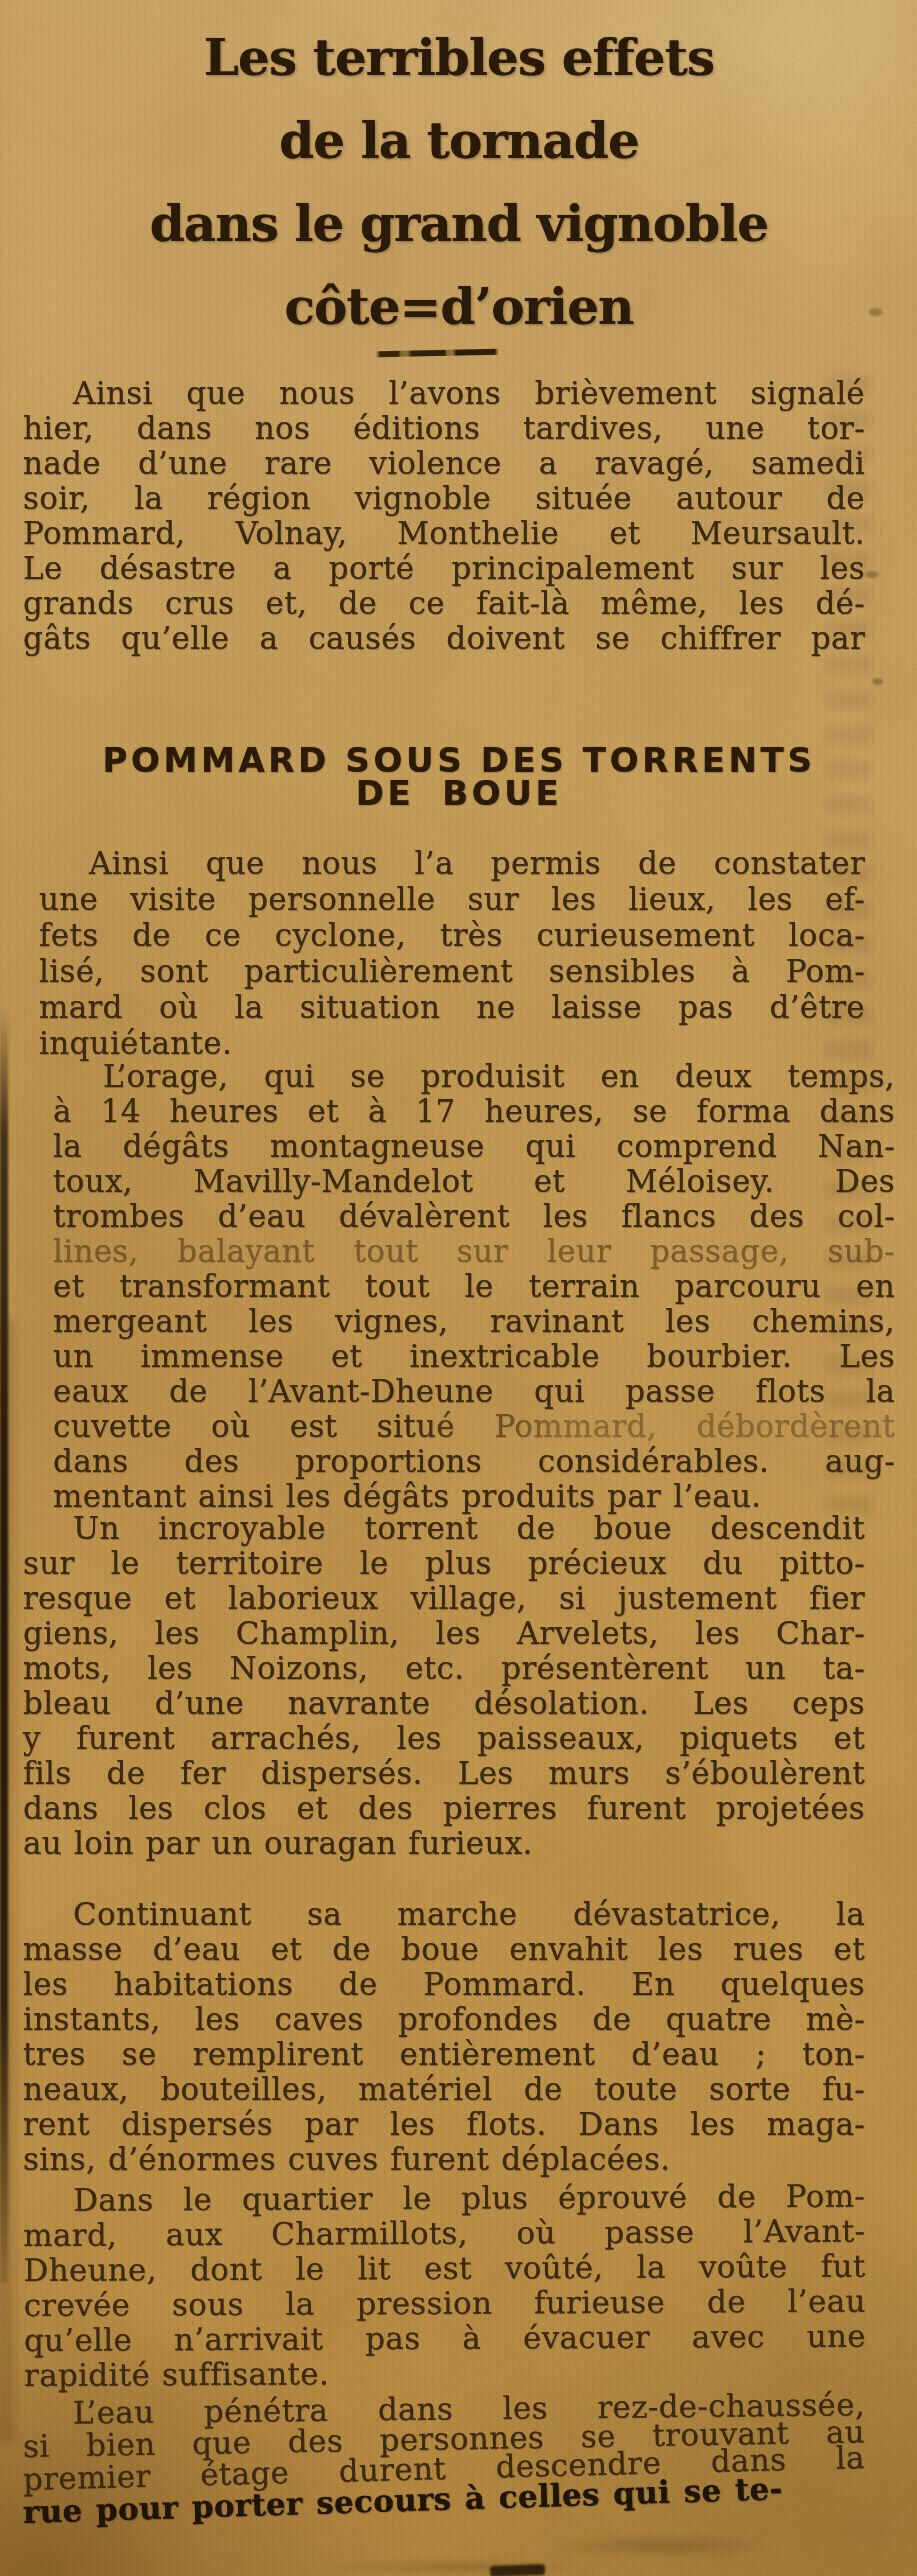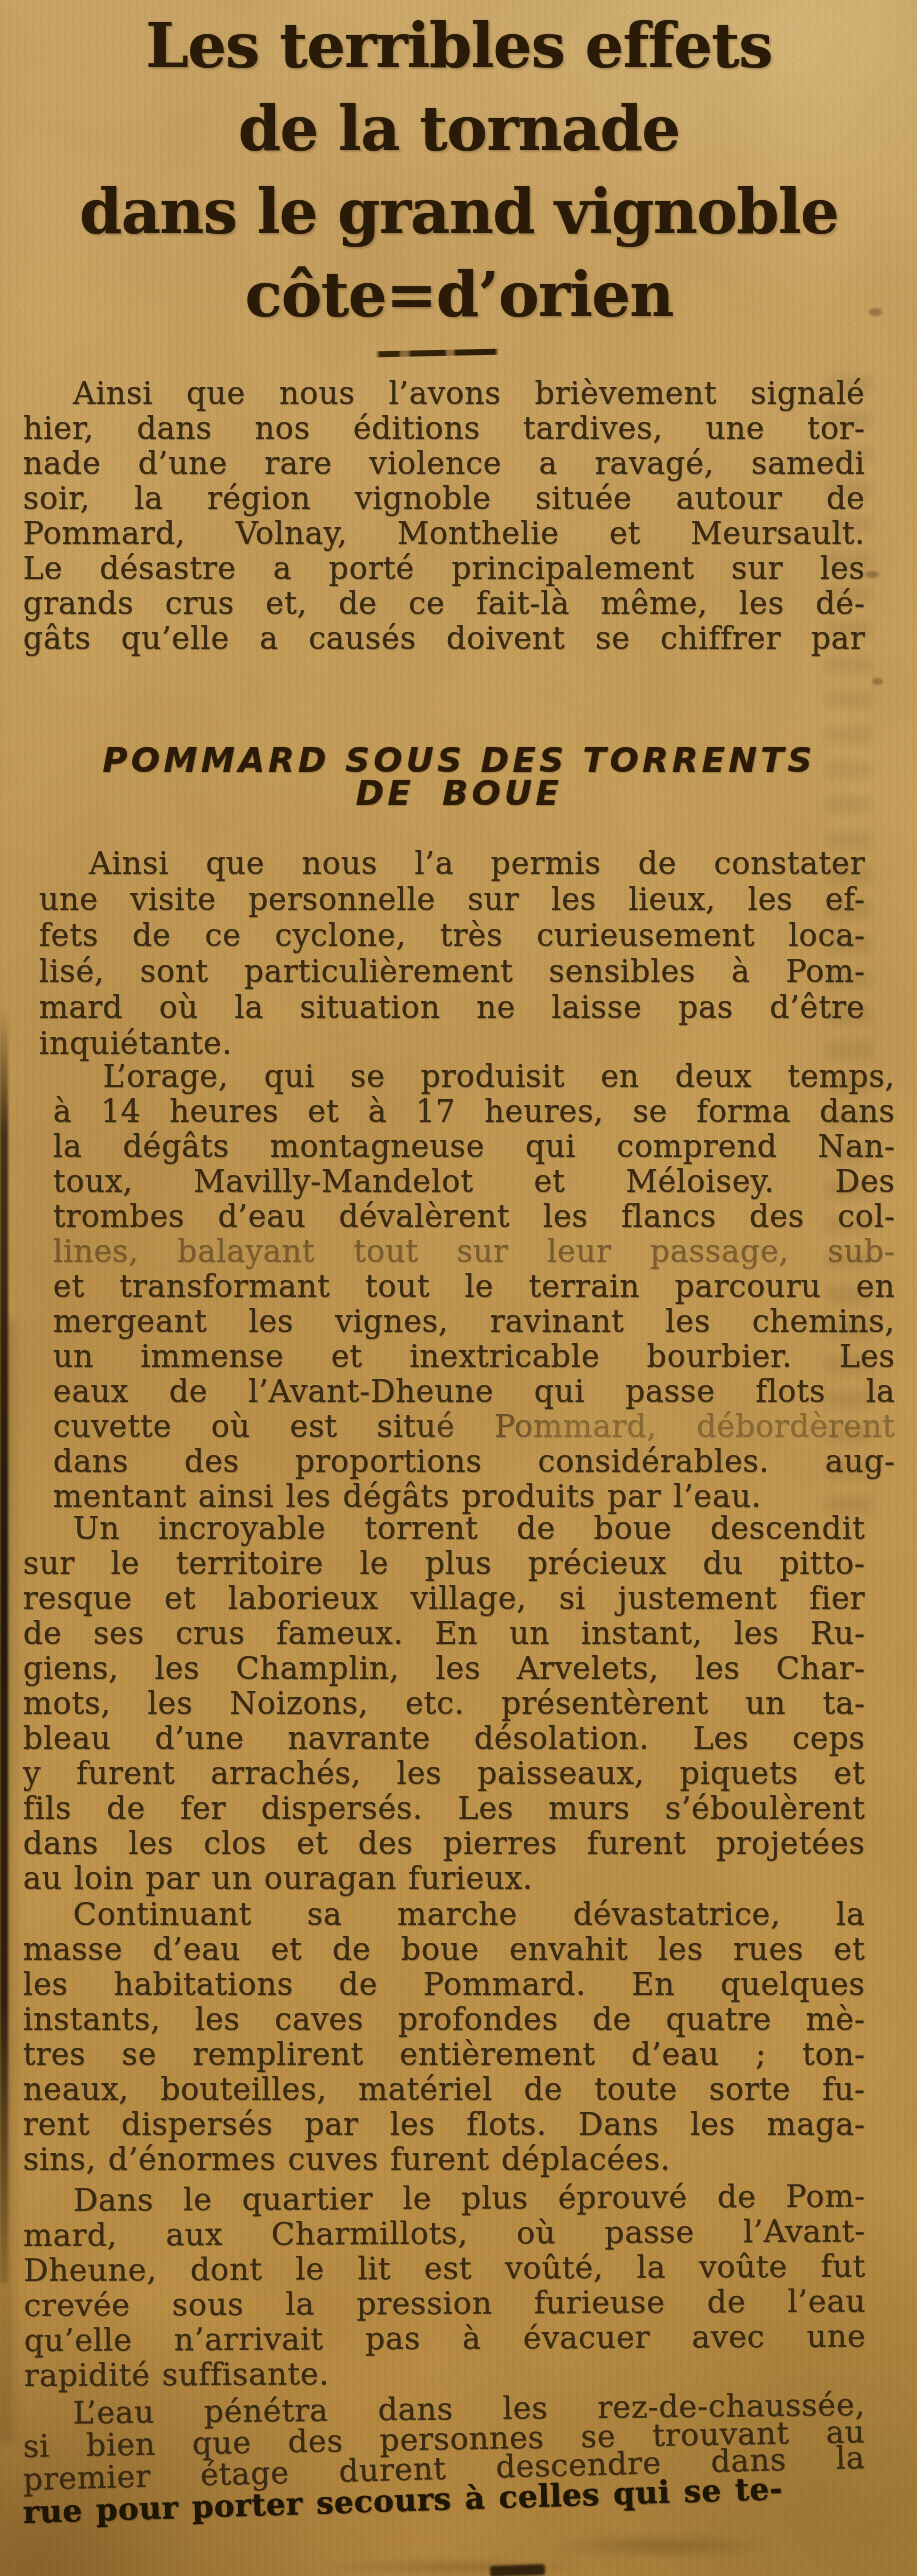--- a/index.html
+++ b/index.html
@@ -32,39 +32,38 @@
     position:absolute;left:0;top:1320px;width:19.6px;height:1123px;
     background:linear-gradient(90deg, rgba(48,29,8,.28), rgba(48,29,8,0));
     filter:blur(4.5px);
   }
   .ink-bleed{
     position:absolute;right:46px;top:376px;width:46px;height:1150px;
     background:repeating-linear-gradient(180deg, rgba(40,22,5,.5) 0 13.4px, rgba(40,22,5,0) 21.4px 35px);
     filter:blur(4.5px);opacity:.16;mix-blend-mode:multiply;
   }
   .headline{
-    position:absolute;top:3.6px;left:0;right:0;margin:0;
-    text-align:center;font-weight:bold;font-size:61px;line-height:83px;
+    position:absolute;top:3.6px;left:0;right:0;margin:12px;
+    text-align:center;font-weight:bold;font-size:50px;line-height:83px;
     letter-spacing:-0.9px;color:#2a1a08;
     text-shadow:0 0 0.9px rgba(42,26,8,.85), 1.8px 1.8px 1.8px rgba(42,26,8,.18);
   }
   .divider{
     position:absolute;top:350px;left:372px;width:132px;height:6.2px;
     transform:rotate(-1.2deg);border-radius:2.7px;filter:blur(0.4px);
     background:linear-gradient(90deg, rgba(58,38,8,0) 0 3%, #3a2608 6% 20%,
       rgba(58,38,8,.45) 22% 27%, #33220a 30% 55%, rgba(58,38,8,.4) 57% 61%,
       #2f1e08 64% 93%, rgba(58,38,8,0) 96%);
   }
   .subheading{
     position:absolute;top:744px;left:0;right:0;margin:0;
     font-family:"DejaVu Sans","Liberation Sans",sans-serif;
     text-align:center;font-weight:bold;font-size:34px;line-height:33px;
     letter-spacing:3.6px;color:#2b1a06;
     text-shadow:0 0 0.9px rgba(43,26,6,.75), 0.9px 0.9px 0.9px rgba(43,26,6,.2);
-    font-style:italic;
   }
   .subheading div:nth-child(2){word-spacing:12.5px;}
   .para{
     position:absolute;left:23px;width:842px;margin:0;
     font-size:31px;line-height:35px;color:#3b2a12;
     letter-spacing:0.3px;word-spacing:1.8px;
     text-shadow:0.5px 0.7px 0.7px rgba(50,34,14,.35), 0 0 0.5px rgba(59,42,18,.55);
     font-variant-ligatures:none;
   }
   .jl{text-align:justify;text-align-last:justify;white-space:nowrap;height:35px;}
@@ -174,21 +173,20 @@
     <div class="jl">eaux de l’Avant-Dheune qui passe flots la</div>
     <div class="jl fadeR">cuvette où est situé Pommard, débordèrent</div>
     <div class="jl">dans des proportions considérables. aug-</div>
     <div class="jl endline">mentant ainsi les dégâts produits par l’eau.</div>
   </div>
 
   <div class="para p4">
     <div class="jl first">Un incroyable torrent de boue descendit</div>
     <div class="jl">sur le territoire le plus précieux du pitto-</div>
     <div class="jl">resque et laborieux village, si justement fier</div>
-    <div class="jl">de ses crus fameux. En un instant, les Ru-</div>
     <div class="jl">giens, les Champlin, les Arvelets, les Char-</div>
     <div class="jl">mots, les Noizons, etc. présentèrent un ta-</div>
     <div class="jl">bleau d’une navrante désolation. Les ceps</div>
     <div class="jl">y furent arrachés, les paisseaux, piquets et</div>
     <div class="jl">fils de fer dispersés. Les murs s’éboulèrent</div>
     <div class="jl">dans les clos et des pierres furent projetées</div>
     <div class="jl endline">au loin par un ouragan furieux.</div>
   </div>
 
   <div class="para p5">

